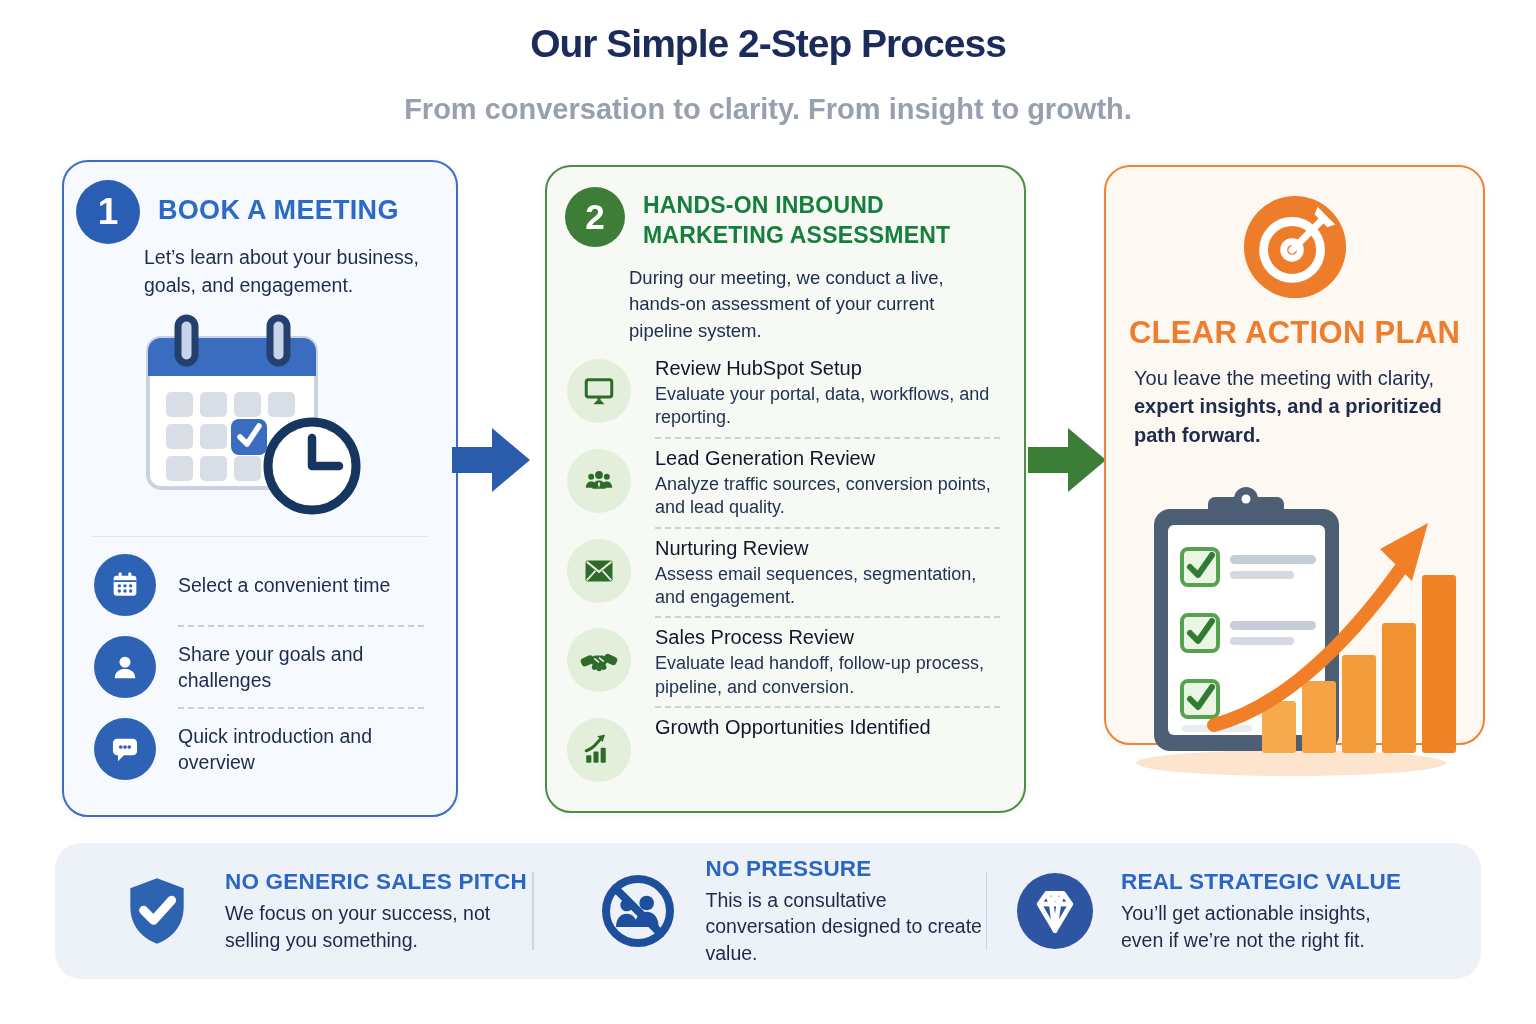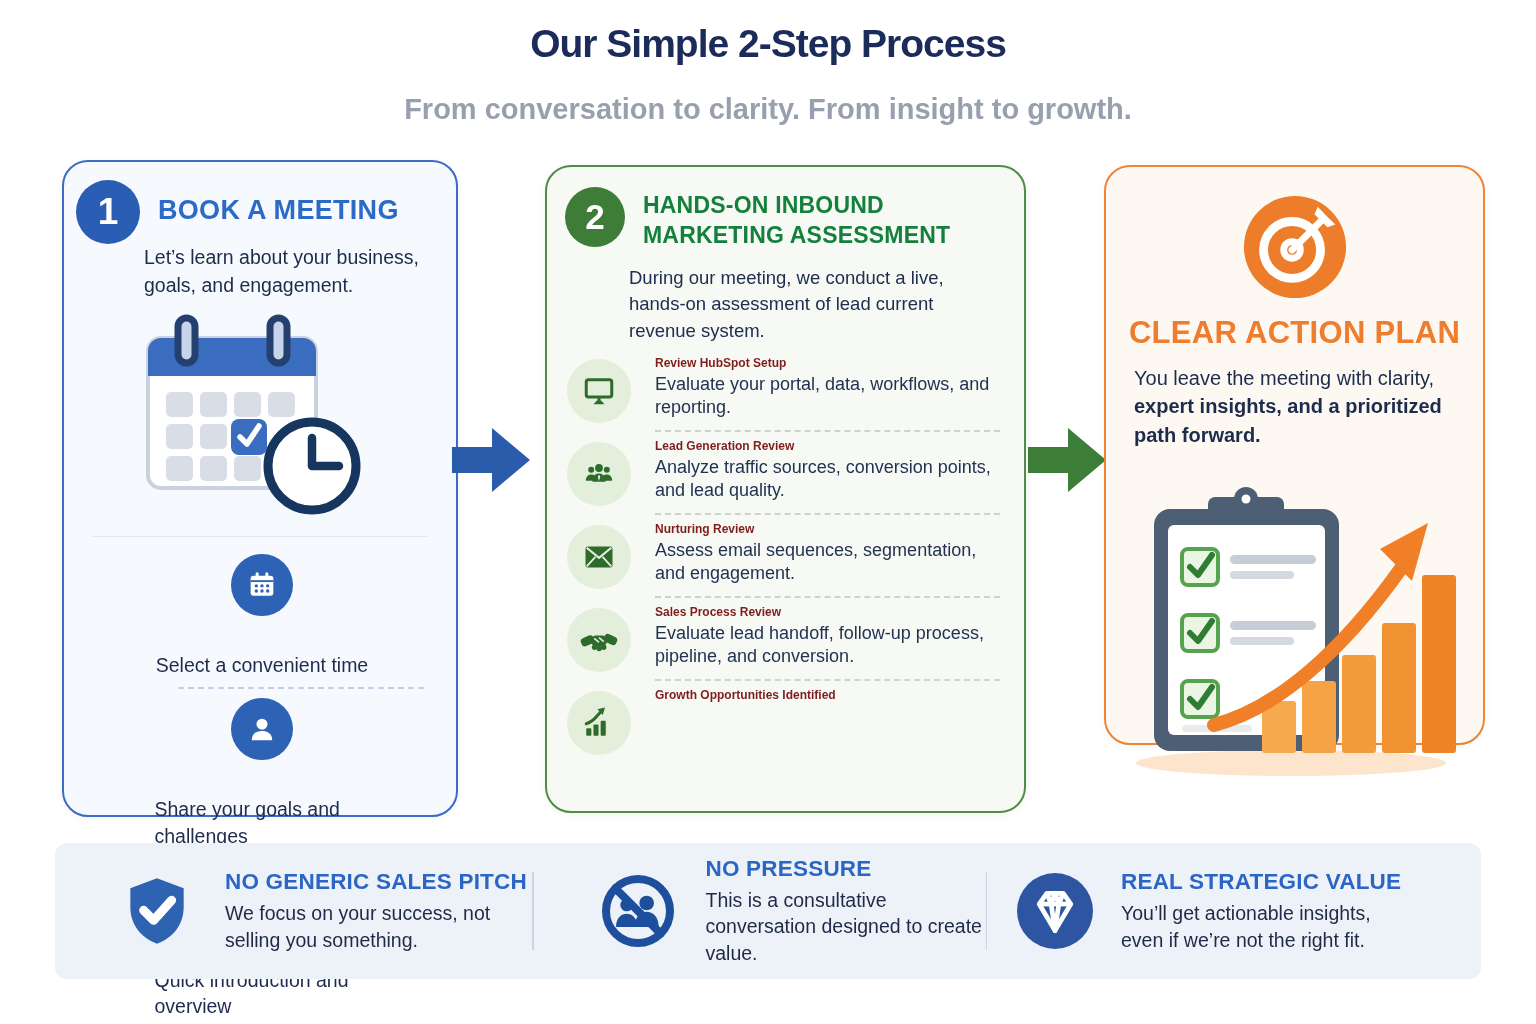--- a/index.html
+++ b/index.html
@@ -29,54 +29,54 @@
     display:flex; align-items:center; justify-content:center;
   }
   .num-blue  { left:12px; top:18px; width:64px; height:64px; background:#2a5db4; font-size:37px; }
   .num-green { left:18px; top:20px; width:60px; height:60px; background:#3d7d38; font-size:35px; }
 
   .p1-title { position:absolute; left:94px; top:33px; font-size:27px; font-weight:800; color:#2b6ac6; letter-spacing:0.3px; }
   .p1-desc  { position:absolute; left:80px; top:82px; width:312px; font-size:19.5px; font-weight:500; color:#1d2b4d; line-height:1.42; }
   .cal-illus { position:absolute; left:72px; top:152px; width:232px; height:206px; }
   .p1-sep { position:absolute; left:28px; right:28px; top:374px; border-top:1.5px solid #e2e8f1; }
   .p1-list { position:absolute; left:30px; right:26px; top:383px; display:flex; flex-direction:column; }
-  .p1-row { display:flex; align-items:center; gap:36px; padding:9px 0;flex-direction:column; }
+  .p1-row { display:flex; align-items:center; gap:22px; padding:9px 0; }
   .bicon {
     width:62px; height:62px; border-radius:50%; background:#2d62b4; flex:none;
     display:flex; align-items:center; justify-content:center;
   }
   .p1-label { font-size:19.5px; font-weight:500; color:#1d2b4d; line-height:1.35; max-width:215px; }
   .dash { border-top:2px dashed #c5cfdf; margin-left:84px; margin-right:6px; }
   .dash-g { border-top:2px dashed #ccd4ce; margin-left:88px; margin-right:10px; }
 
   .flow-arrow { position:absolute; width:80px; height:80px; }
   .a1 { left:452px; top:420px; }
   .a2 { left:1028px; top:420px; }
 
   .p2-title { position:absolute; left:96px; top:24px; width:350px; font-size:23px; font-weight:800; color:#15803d; line-height:1.3; letter-spacing:0.2px; }
   .p2-desc  { position:absolute; left:82px; top:98px; width:335px; font-size:18.5px; font-weight:500; color:#202e50; line-height:1.42; }
   .p2-list { position:absolute; left:20px; right:14px; top:182px; display:flex; flex-direction:column; }
   .p2-row { display:flex; align-items:flex-start; gap:24px; padding:7px 0; }
   .gicon {
     width:64px; height:64px; border-radius:50%; background:#e4efdb; flex:none;
     display:flex; align-items:center; justify-content:center; margin-top:3px;
   }
-  .p2-item-title { font-size:12px; font-weight:700; color:#7f1d1d; line-height:1.25; margin-bottom:2px; }
+  .p2-item-title { font-size:20px; font-weight:400; color:#0f172a; line-height:1.25; margin-bottom:2px; }
   .p2-item-text  { font-size:18px; font-weight:500; color:#243252; line-height:1.3; max-width:352px; }
 
   .target-ic { position:absolute; left:50%; transform:translateX(-50%); top:26px; width:108px; height:108px; }
   .p3-title { position:absolute; left:0; top:148px; width:100%; text-align:center; font-size:31px; font-weight:800; color:#ee7d2e; letter-spacing:0.3px; }
   .p3-desc  { position:absolute; left:28px; top:197px; width:328px; font-size:20px; color:#1d2b4d; line-height:1.42; }
   .p3-desc .reg { font-weight:500; }
   .p3-desc .bold { font-weight:700; }
   .plan-illus { position:absolute; left:20px; top:290px; width:340px; height:330px; }
 
   .footer {
     position:absolute; left:55px; top:843px; width:1426px; height:136px;
-    background:#edf1f8; border-radius:12px; display:flex; align-items:center;
+    background:#edf1f8; border-radius:26px; display:flex; align-items:center;
   }
   .f-cell { display:flex; align-items:center; gap:28px; height:100%; }
   .f-c1 { width:477px; padding-left:62px; }
   .f-c2 { width:452px; padding-left:64px; }
   .f-c3 { width:491px; padding-left:30px; }
   .f-div { width:1.5px; height:78px; background:#ccd5e2; flex:none; }
   .f-icon { flex:none; display:flex; }
   .f-title { font-size:22.5px; font-weight:800; color:#2b66c4; margin-bottom:5px; letter-spacing:0.2px; }
   .f-text  { font-size:19.5px; font-weight:500; color:#1e2a47; line-height:1.35; max-width:290px; }
 </style>
@@ -165,21 +165,21 @@
     </div>
   </section>
 
   <svg class="flow-arrow a1" viewBox="0 0 80 80">
     <polygon points="0,27 40,27 40,8 78,40 40,72 40,53 0,53" fill="#2b5cab"></polygon>
   </svg>
 
   <section class="panel p2">
     <div class="num num-green">2</div>
     <h2 class="p2-title">HANDS-ON INBOUND MARKETING ASSESSMENT</h2>
-    <p class="p2-desc">During our meeting, we conduct a live, hands-on assessment of lead current revenue system.</p>
+    <p class="p2-desc">During our meeting, we conduct a live, hands-on assessment of your current pipeline system.</p>
 
     <div class="p2-list">
 
       <div class="p2-row">
         <span class="gicon">
           <svg width="36" height="36" viewBox="0 0 24 24">
             <rect x="3.5" y="4.5" width="17" height="11.5" rx="1.5" fill="none" stroke="#2e6b2b" stroke-width="2"></rect>
             <rect x="11" y="16" width="2" height="2.6" fill="#2e6b2b"></rect>
             <polygon points="8.3,20.8 15.7,20.8 13.4,18.4 10.6,18.4" fill="#2e6b2b"></polygon>
           </svg>

